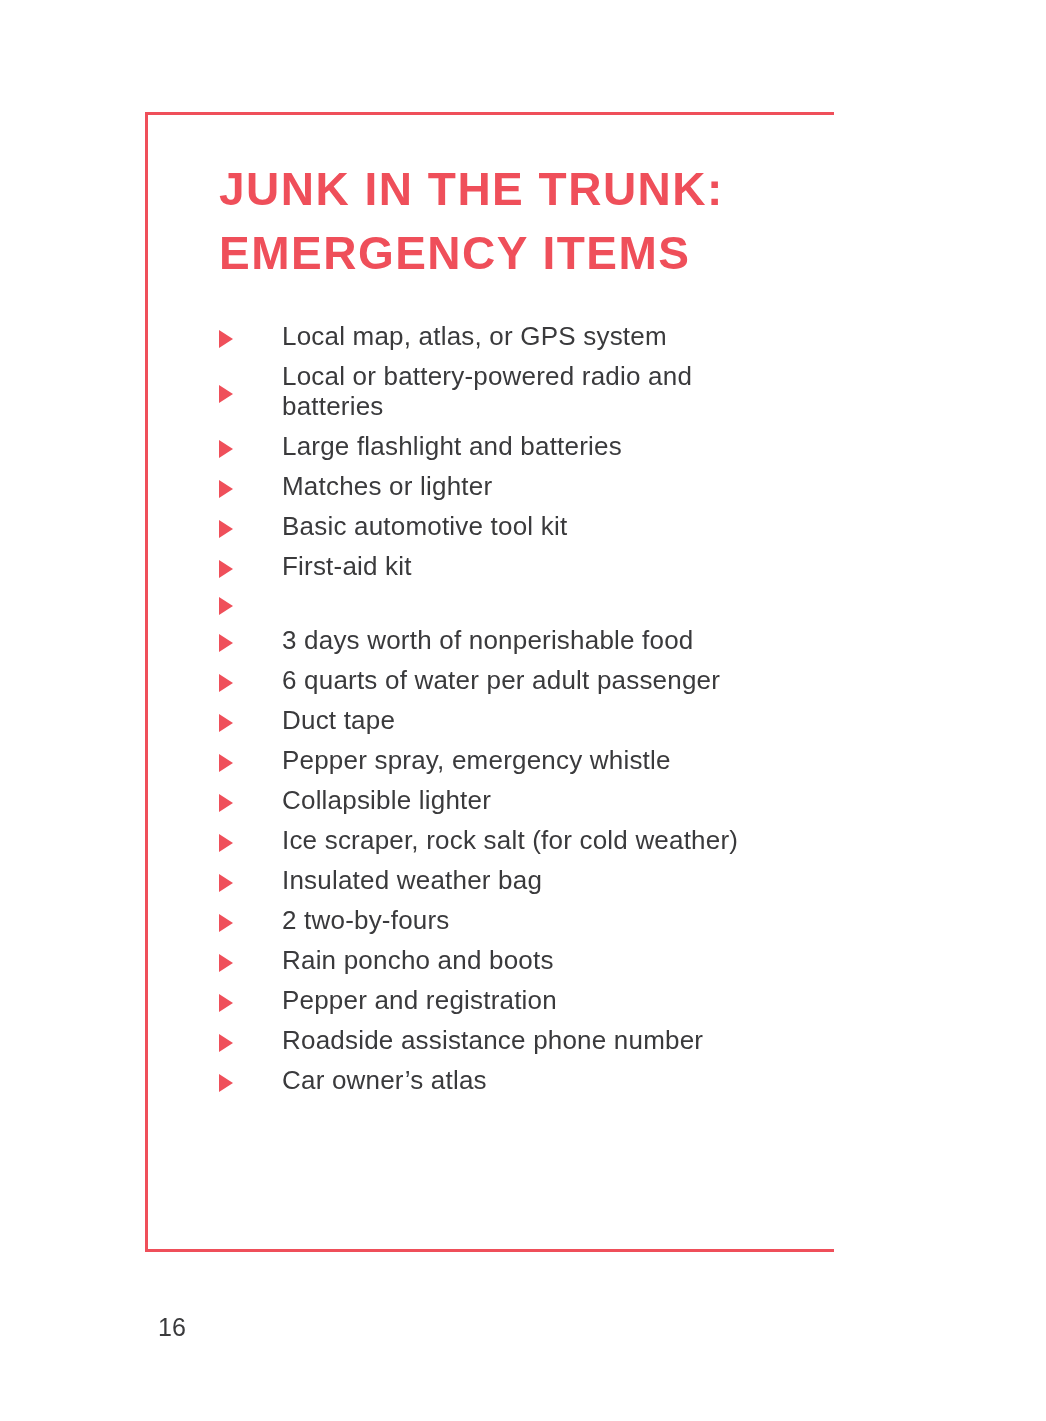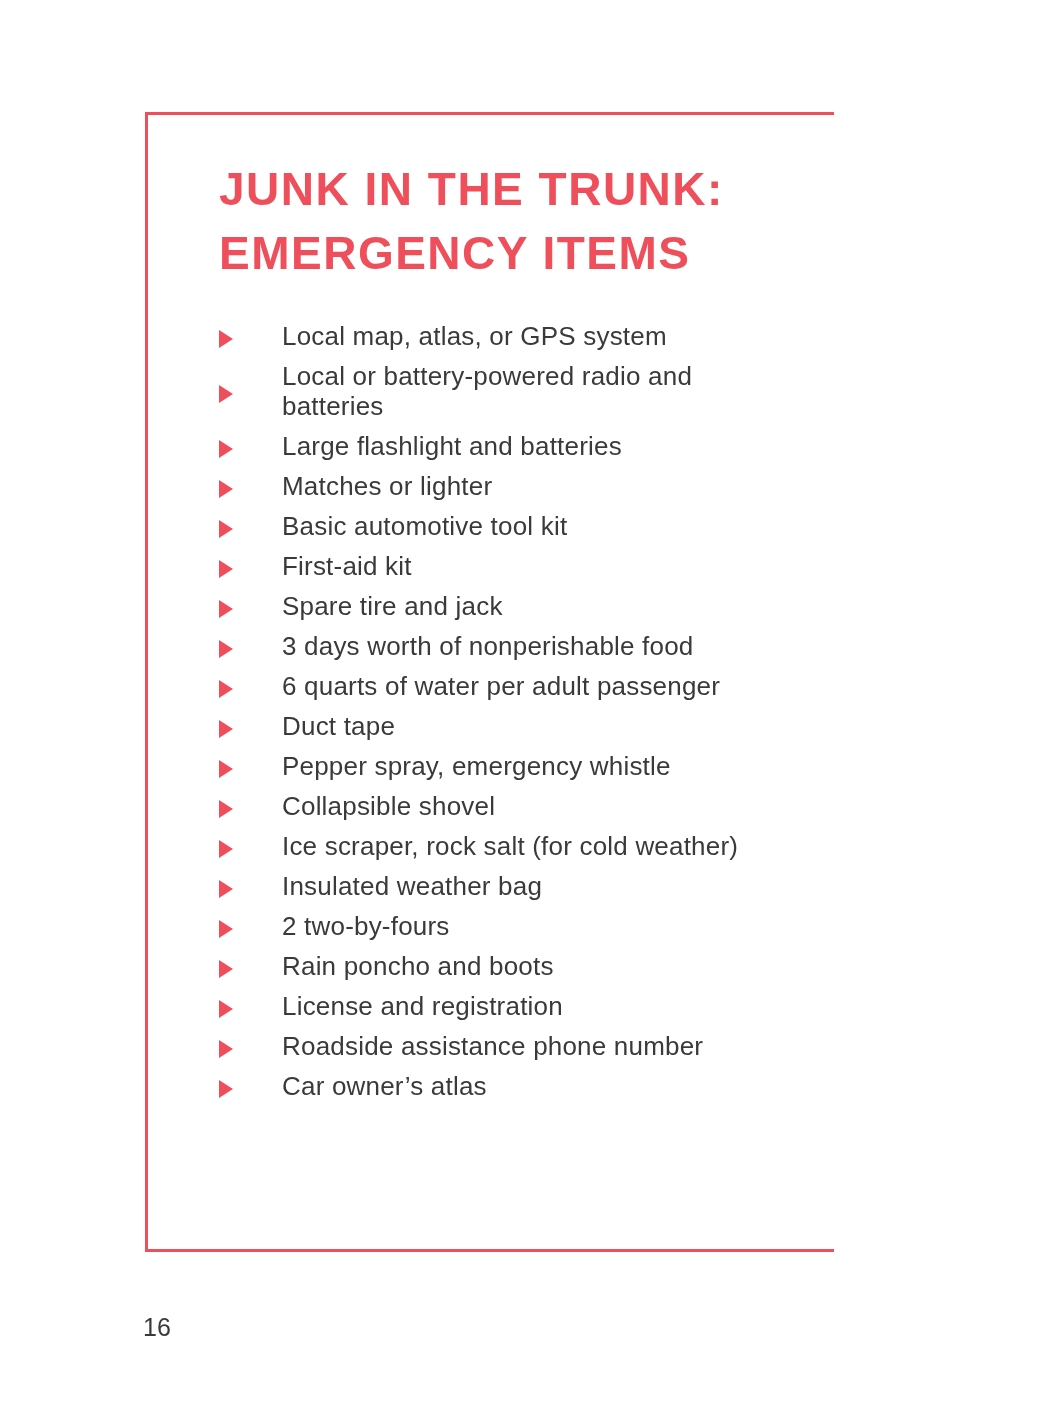--- a/index.html
+++ b/index.html
@@ -61,21 +61,21 @@
     margin-top: 6px;
     margin-right: 49px;
   }
   .item-text {
     white-space: pre-line;
     max-width: 580px;
     letter-spacing: 0.2px;
   }
   .page-number {
     position: absolute;
-    left: 143px;
+    left: 158px;
     top: 1312px;
     font-size: 25px;
     line-height: 30px;
     color: var(--text);
   }
 </style>
 </head>
 <body>
 
 <div class="page">
@@ -105,61 +105,60 @@
         <li>
           <span class="bullet"></span>
           <span class="item-text">Basic automotive tool kit</span>
         </li>
         <li>
           <span class="bullet"></span>
           <span class="item-text">First-aid kit</span>
         </li>
         <li>
           <span class="bullet"></span>
-          <span class="item-text">Spare tire and jack</span>
         </li>
         <li>
           <span class="bullet"></span>
           <span class="item-text">3 days worth of nonperishable food</span>
         </li>
         <li>
           <span class="bullet"></span>
           <span class="item-text">6 quarts of water per adult passenger</span>
         </li>
         <li>
           <span class="bullet"></span>
           <span class="item-text">Duct tape</span>
         </li>
         <li>
           <span class="bullet"></span>
           <span class="item-text">Pepper spray, emergency whistle</span>
         </li>
         <li>
           <span class="bullet"></span>
-          <span class="item-text">Collapsible shovel</span>
+          <span class="item-text">Collapsible lighter</span>
         </li>
         <li>
           <span class="bullet"></span>
           <span class="item-text">Ice scraper, rock salt (for cold weather)</span>
         </li>
         <li>
           <span class="bullet"></span>
           <span class="item-text">Insulated weather bag</span>
         </li>
         <li>
           <span class="bullet"></span>
           <span class="item-text">2 two-by-fours</span>
         </li>
         <li>
           <span class="bullet"></span>
           <span class="item-text">Rain poncho and boots</span>
         </li>
         <li>
           <span class="bullet"></span>
-          <span class="item-text">License and registration</span>
+          <span class="item-text">Pepper and registration</span>
         </li>
         <li>
           <span class="bullet"></span>
           <span class="item-text">Roadside assistance phone number</span>
         </li>
         <li>
           <span class="bullet"></span>
           <span class="item-text">Car owner’s atlas</span>
         </li>
       </ul>

